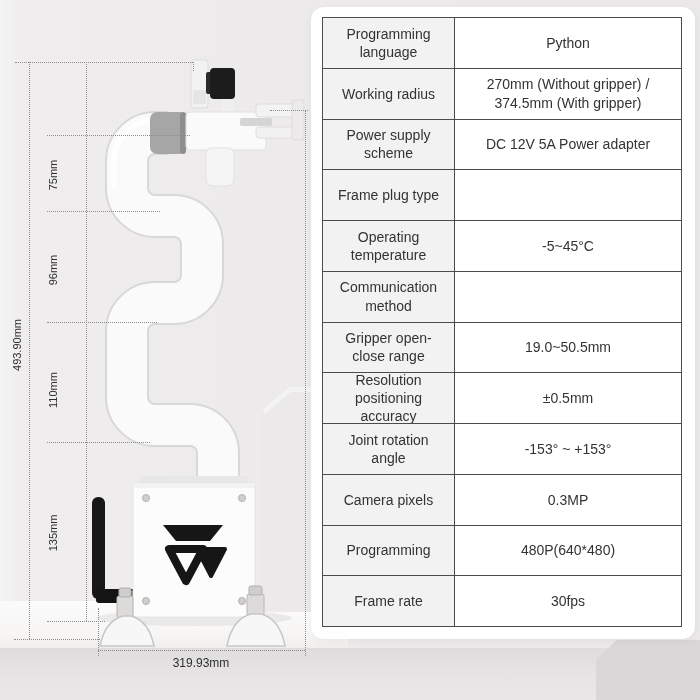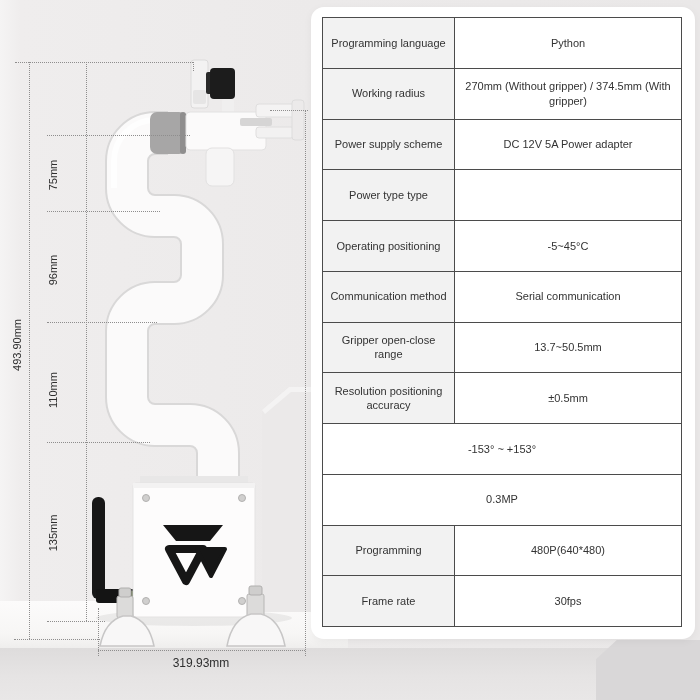--- a/index.html
+++ b/index.html
@@ -45,21 +45,21 @@
   
   .card {
     position:absolute; left:311px; top:7px; width:384px; height:632px;
     background:#ffffff; border-radius:13px;
     box-shadow:0 2px 8px rgba(0,0,0,0.05);
   }
   .spec-table {
     position:absolute; left:11px; top:10px; width:360px; height:610px;
     border:1.5px solid #4b4b4b;
     display:flex; flex-direction:column;
-    font-size:11px; color:#333;
+    font-size:14px; color:#333;
   }
   .tr { flex:1; display:flex; min-height:0; }
   .tr + .tr { border-top:1.4px solid #4b4b4b; }
   .td {
     display:flex; align-items:center; justify-content:center;
     text-align:center; line-height:1.3; padding:2px 7px;
   }
   .td.lbl { width:132px; background:#f2f2f2; border-right:1.4px solid #4b4b4b; }
   .td.val { flex:1; background:#fff; }
 </style>
@@ -169,42 +169,43 @@
     </div>
     <div class="tr">
       <div class="td lbl">Working radius</div>
       <div class="td val">270mm (Without gripper) / 374.5mm (With gripper)</div>
     </div>
     <div class="tr">
       <div class="td lbl">Power supply scheme</div>
       <div class="td val">DC 12V 5A Power adapter</div>
     </div>
     <div class="tr">
-      <div class="td lbl">Power type type</div>
-    </div>
-    <div class="tr">
-      <div class="td lbl">Operating positioning</div>
+      <div class="td lbl">Frame plug type</div>
+    </div>
+    <div class="tr">
+      <div class="td lbl">Operating temperature</div>
       <div class="td val">-5~45°C</div>
     </div>
     <div class="tr">
       <div class="td lbl">Communication method</div>
-      <div class="td val">Serial communication</div>
     </div>
     <div class="tr">
       <div class="td lbl">Gripper open-close range</div>
-      <div class="td val">13.7~50.5mm</div>
+      <div class="td val">19.0~50.5mm</div>
     </div>
     <div class="tr">
       <div class="td lbl">Resolution positioning accuracy</div>
       <div class="td val">±0.5mm</div>
     </div>
     <div class="tr">
+      <div class="td lbl">Joint rotation angle</div>
       <div class="td val">-153° ~ +153°</div>
     </div>
     <div class="tr">
+      <div class="td lbl">Camera pixels</div>
       <div class="td val">0.3MP</div>
     </div>
     <div class="tr">
       <div class="td lbl">Programming</div>
       <div class="td val">480P(640*480)</div>
     </div>
     <div class="tr">
       <div class="td lbl">Frame rate</div>
       <div class="td val">30fps</div>
     </div>

